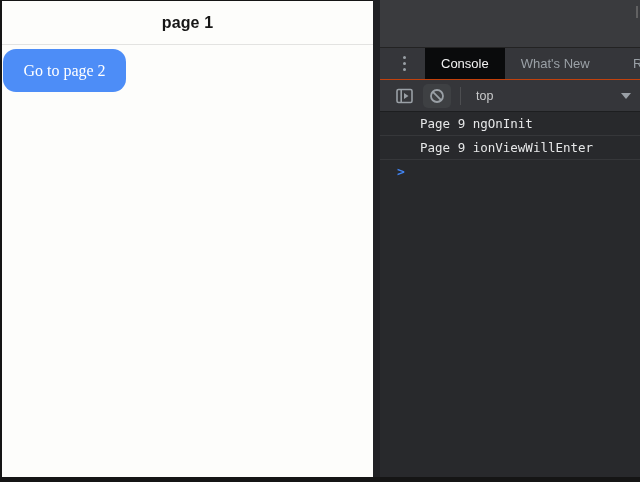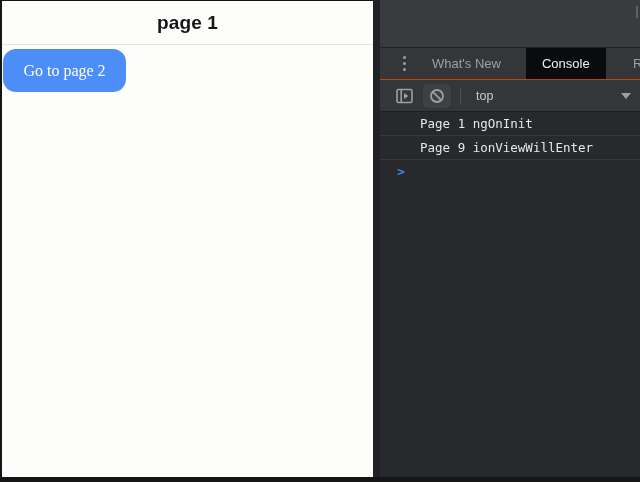--- a/index.html
+++ b/index.html
@@ -12,21 +12,21 @@
   
   .app{
     position:absolute;left:2px;top:1px;width:371px;height:476px;
     background:#fdfdfb;overflow:hidden;
   }
   .app-header{
     height:43px;border-bottom:1px solid #e3e3e1;
     display:flex;align-items:center;justify-content:center;
   }
   .app-title{
-    font-size:19px;font-weight:700;color:#161616;letter-spacing:.1px;
+    font-size:16px;font-weight:700;color:#161616;letter-spacing:.1px;
   }
   .go-btn{
     position:absolute;left:1px;top:48px;width:123px;height:43px;
     background:#4d8df7;border:none;border-radius:13px;
     color:#ffffff;font-size:16px;font-family:Liberation Serif, serif;
     display:flex;align-items:center;justify-content:center;cursor:pointer;
   }
   
   .devtools{
     position:absolute;left:373px;top:0;width:267px;height:477px;
@@ -110,22 +110,22 @@
     <div class="dt-topblock">
       <div class="edge-mark"></div>
     </div>
 
     <div class="dt-tabbar">
       <div class="kebab">
         <i></i>
           <i></i>
           <i></i>
       </div>
+      <div class="dt-tab selected">Console</div>
       <div class="dt-tab">What's New</div>
-      <div class="dt-tab selected">Console</div>
       <div class="dt-tab partial">R</div>
     </div>
 
     <div class="dt-toolbar">
       <span class="tb-icon icon-sidebar">
         <svg width="18" height="16" viewBox="0 0 18 16">
           <rect x="1" y="1.5" width="15" height="13" rx="1.5" fill="none" stroke="#9aa0a6" stroke-width="1.6"></rect>
           <line x1="5.2" y1="1.5" x2="5.2" y2="14.5" stroke="#9aa0a6" stroke-width="1.6"></line>
           <path d="M8 5 L12.5 8 L8 11 Z" fill="#9aa0a6"></path>
         </svg>
@@ -136,21 +136,21 @@
           <line x1="3.9" y1="3.9" x2="12.1" y2="12.1" stroke="#9aa0a6" stroke-width="1.8"></line>
         </svg>
       </span>
       <span class="tb-sep"></span>
       <span class="frame-selector">top</span>
       <span class="tb-spacer"></span>
       <span class="caret-down"></span>
     </div>
 
     <div class="console-area">
-      <div class="console-row">Page 1 ngOnInit</div>
+      <div class="console-row">Page 9 ngOnInit</div>
       <div class="console-row">Page 9 ionViewWillEnter</div>
       <div class="console-prompt">
         <span class="prompt-chevron">&gt;</span>
       </div>
     </div>
 
   </div>
 </div>
 
 </body></html>

